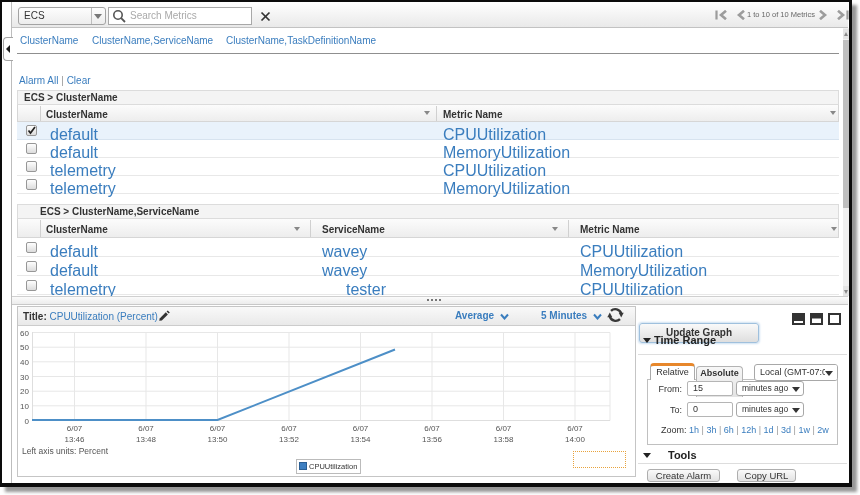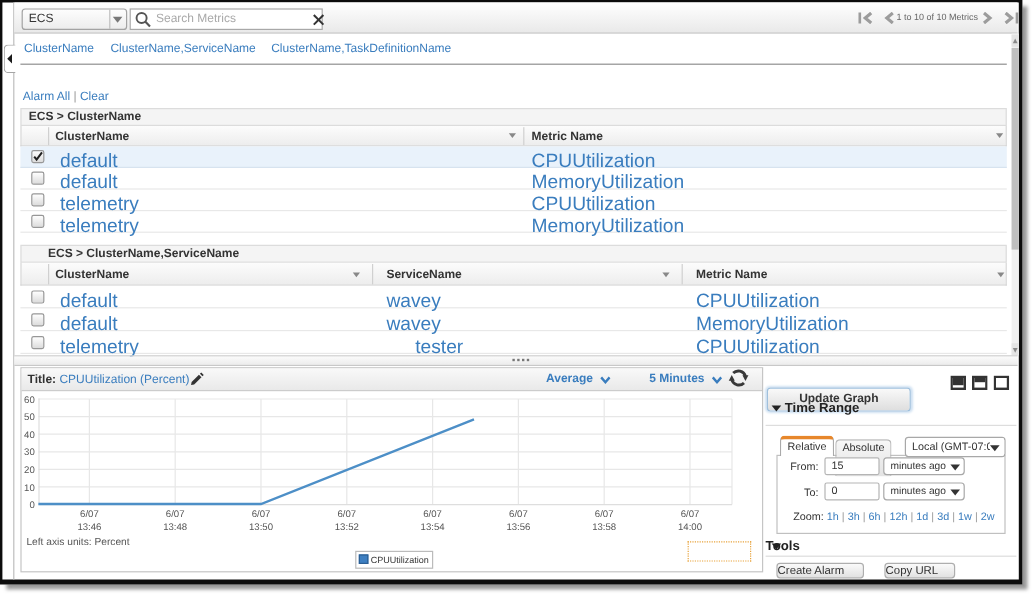--- a/index.html
+++ b/index.html
@@ -10,42 +10,42 @@
   box-shadow:5px 5px 3px rgba(125,125,125,.8); }
 a, .lnk { color:#3a7dbe; text-decoration:none; }
 .tri-d { width:0; height:0; border-left:4px solid transparent; border-right:4px solid transparent; border-top:5px solid #333; }
 .tri-d-sm { width:0; height:0; border-left:3px solid transparent; border-right:3px solid transparent; border-top:4px solid #888; }
 .hdrbar { background:linear-gradient(#fcfcfc,#ededed); }
 .row-sel { background:#e9f2fb; }
 .cb { position:absolute; width:11px; height:11px; border:1px solid #979797; border-radius:2px; background:linear-gradient(#fefefe,#dcdcdc); }
 .seclbl { font-size:10px; font-weight:bold; color:#333; }
 .colhdr { font-size:10px; font-weight:bold; color:#333; }
 .cell { font-size:16px; color:#3a7dbe; }
-.btn { border:1px solid #aeaeae; border-radius:3px; background:linear-gradient(#fafafa,#e2e2e2); color:#333; text-align:left; }
+.btn { border:1px solid #aeaeae; border-radius:3px; background:linear-gradient(#fafafa,#e2e2e2); color:#333; text-align:center; }
 .s10 { font-size:10px; color:#333; }
 </style>
 </head>
 <body>
 <div id="canvas">
  <div class="abs frame"></div>
 
  <div class="abs" style="left:11px; top:2px; width:1px; height:481px; background:#bdbdbd;"></div>
  <div class="abs" style="left:3px; top:37px; width:10px; height:24px; background:#fff; border:1px solid #a5a5a5; border-right:none; border-radius:4px 0 0 4px;"></div>
  <div class="abs" style="left:12px; top:38px; width:2px; height:22px; background:#fff;"></div>
  <div class="abs" style="left:6px; top:45px; width:0; height:0; border-top:4px solid transparent; border-bottom:4px solid transparent; border-right:4.5px solid #1a1a1a;"></div>
 
  <div class="abs" style="left:12px; top:2px; width:836px; height:26px; background:linear-gradient(#ffffff,#e9e9e9); border-bottom:1px solid #c2c2c2;"></div>
 
  <div class="abs" style="left:18px; top:7px; width:88px; height:18px; border:1px solid #a3a3a3; border-radius:3px; background:linear-gradient(#fdfdfd,#ededed);">
    <div style="position:absolute; left:5px; top:0; line-height:16px; font-size:10px; color:#333;">ECS</div>
    <div style="position:absolute; right:13px; top:0; width:1px; height:16px; background:#bdbdbd;"></div>
    <div class="tri-d" style="position:absolute; right:3px; top:6px; border-top-color:#777;"></div>
  </div>
 
- <div class="abs" style="left:108px; top:7px; width:161px; height:18px; border:1px solid #a8a8a8; background:#fff;">
+ <div class="abs" style="left:108px; top:7px; width:144px; height:18px; border:1px solid #a8a8a8; background:#fff;">
    <svg style="position:absolute;left:3px;top:1px;" width="14" height="14" viewBox="0 0 14 14">
         <circle cx="6" cy="6" r="4.2" fill="none" stroke="#555" stroke-width="1.6"></circle>
         <line x1="9.2" y1="9.2" x2="13" y2="13" stroke="#555" stroke-width="1.8"></line>
       </svg>
    <div style="position:absolute; left:21px; top:0; line-height:16px; font-size:10px; color:#a9a9a9;">Search Metrics</div>
    <svg style="position:absolute;left:151px;top:3px;" width="11" height="11" viewBox="0 0 11 11">
         <line x1="1.5" y1="1.5" x2="9.5" y2="9.5" stroke="#333" stroke-width="1.7"></line>
         <line x1="9.5" y1="1.5" x2="1.5" y2="9.5" stroke="#333" stroke-width="1.7"></line>
       </svg>
  </div>
@@ -242,21 +242,21 @@
  <svg class="abs" style="left:828px; top:313px;" width="13" height="12" viewBox="0 0 13 12">
       <rect x="1" y="1" width="11" height="10" fill="none" stroke="#333" stroke-width="2"></rect>
     </svg>
 
  <div class="tri-d abs" style="left:643px; top:338px; border-top-color:#222;"></div>
  <div class="abs" style="left:654px; top:334px; font-size:11px; font-weight:bold; color:#222;">Time Range</div>
  <div class="abs" style="left:638px; top:354px; width:209px; height:1px; background:#ddd;"></div>
 
  <div class="abs" style="left:647px; top:379px; width:191px; height:66px; border:1px solid #c0c0c0; background:#fff;"></div>
  <div class="abs" style="left:650px; top:363px; width:45px; height:17px; background:#fff; border:1px solid #aaa; border-bottom:none; border-top:3px solid #e7872b; border-radius:4px 4px 0 0; font-size:9px; color:#333; text-align:center; line-height:13px; z-index:2;">Relative</div>
- <div class="abs" style="left:696px; top:366px; width:47px; height:31px; background:linear-gradient(#f7f7f7,#e3e3e3); border:1px solid #b3b3b3; border-bottom:none; border-radius:4px 4px 0 0; font-size:9px; color:#333; text-align:center; line-height:12px;">Absolute</div>
+ <div class="abs" style="left:696px; top:366px; width:47px; height:31px; background:linear-gradient(#f7f7f7,#e3e3e3); border:1px solid #b3b3b3; border-bottom:none; border-radius:4px 4px 0 0; font-size:9px; color:#333; text-align:center; line-height:12px;font-weight:bold;">Absolute</div>
  <div class="abs" style="left:754px; top:364px; width:84px; height:17px; border:1px solid #a8a8a8; border-radius:3px; background:#fff; overflow:hidden;">
    <div style="position:absolute; left:5px; top:0; line-height:15px; font-size:9px; color:#333; white-space:nowrap;">Local (GMT-07:0(</div>
    <div style="position:absolute; right:0; top:0; width:12px; height:15px; background:#fff;"></div>
    <div class="tri-d" style="position:absolute; right:4px; top:6px;"></div>
  </div>
 
  <div class="abs" style="left:645px; top:384px; width:37px; text-align:right; font-size:9px; color:#333;">From:</div>
  <div class="abs" style="left:687px; top:381px; width:46px; height:15px; border:1px solid #b5b5b5; border-radius:2px; background:#fff; font-size:9px; color:#333; line-height:13px; padding-left:5px;">15</div>
  <div class="abs" style="left:736px; top:381px; width:68px; height:15px; border:1px solid #a8a8a8; border-radius:3px; background:#fff;">
    <div style="position:absolute; left:5px; top:0; line-height:13px; font-size:8.5px; color:#333; white-space:nowrap;">minutes ago</div>
@@ -264,17 +264,17 @@
  </div>
  <div class="abs" style="left:645px; top:405px; width:37px; text-align:right; font-size:9px; color:#333;">To:</div>
  <div class="abs" style="left:687px; top:402px; width:46px; height:15px; border:1px solid #b5b5b5; border-radius:2px; background:#fff; font-size:9px; color:#333; line-height:13px; padding-left:5px;">0</div>
  <div class="abs" style="left:736px; top:402px; width:68px; height:15px; border:1px solid #a8a8a8; border-radius:3px; background:#fff;">
    <div style="position:absolute; left:5px; top:0; line-height:13px; font-size:8.5px; color:#333; white-space:nowrap;">minutes ago</div>
    <div class="tri-d" style="position:absolute; right:3px; top:5px;"></div>
  </div>
  <div class="abs" style="left:661px; top:425px; font-size:9px; color:#333; white-space:nowrap;">Zoom: <span class="lnk">1h</span> <span style="color:#999;">|</span> <span class="lnk">3h</span> <span style="color:#999;">|</span> <span class="lnk">6h</span> <span style="color:#999;">|</span> <span class="lnk">12h</span> <span style="color:#999;">|</span> <span class="lnk">1d</span> <span style="color:#999;">|</span> <span class="lnk">3d</span> <span style="color:#999;">|</span> <span class="lnk">1w</span> <span style="color:#999;">|</span> <span class="lnk">2w</span></div>
 
  <div class="tri-d abs" style="left:643px; top:453px; border-top-color:#222;"></div>
- <div class="abs" style="left:638px; top:449px; font-size:11px; font-weight:bold; color:#222;">Tools</div>
+ <div class="abs" style="left:668px; top:449px; font-size:11px; font-weight:bold; color:#222;">Tools</div>
  <div class="abs" style="left:638px; top:463px; width:209px; height:1px; background:#ddd;"></div>
  <div class="abs btn" style="left:647px; top:469px; width:73px; height:13px; font-size:9.5px; line-height:12px;">Create Alarm</div>
  <div class="abs btn" style="left:737px; top:469px; width:59px; height:13px; font-size:9.5px; line-height:12px;">Copy URL</div>
 </div>
 
 </body></html>

